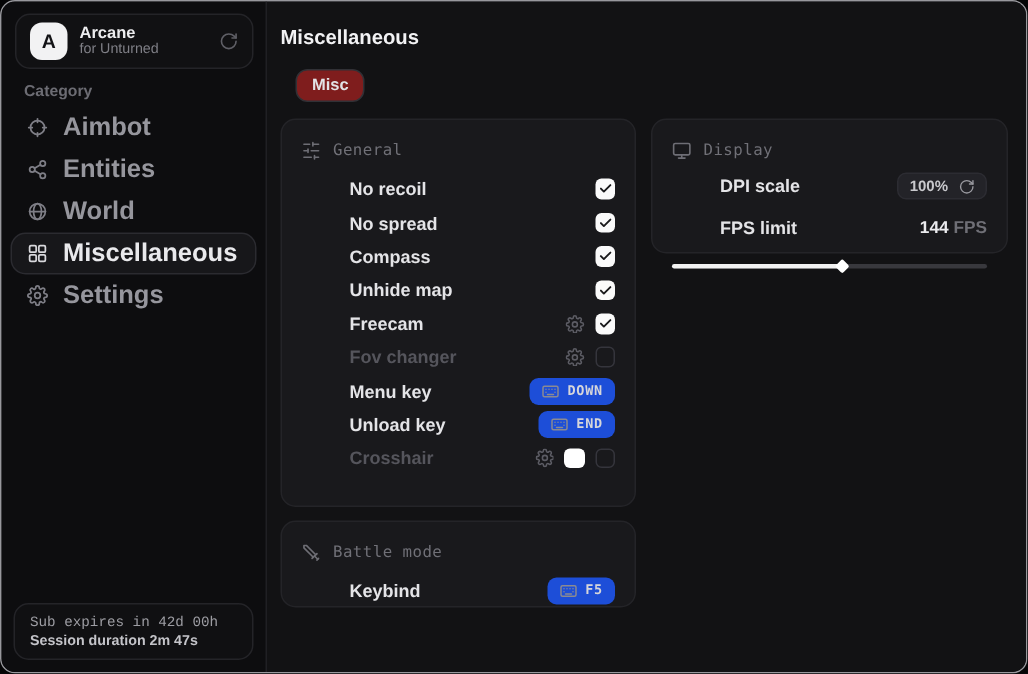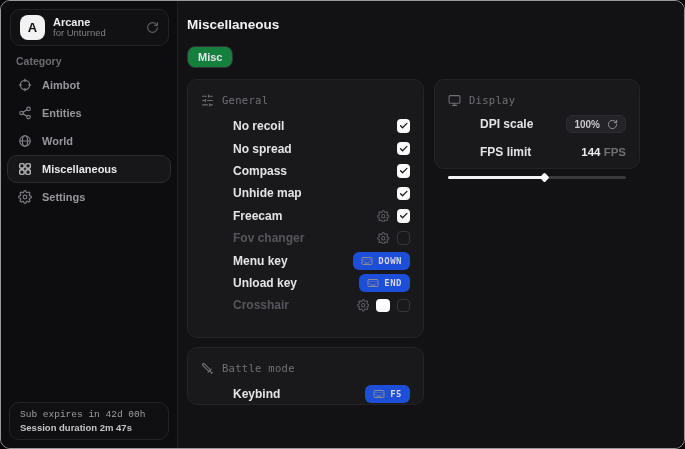--- a/index.html
+++ b/index.html
@@ -32,51 +32,51 @@
   .app-sub{ font-size:9.5px; color:#7f7f86; }
   .app-sync{ margin-left:auto; color:#5f5f66; display:flex; }
 
   .category{
     position:absolute; left:15px; top:54px;
     font-size:10.5px; color:#6c6c73; font-weight:600;
   }
   .nav{ position:absolute; left:6px; right:6px; top:70px; display:flex; flex-direction:column; }
   .nav-item{
     height:28px; display:flex; align-items:center; gap:10px; padding:0 10px;
-    border-radius:10px; color:#96969d; font-size:11px; font-weight:600;
+    border-radius:10px; color:#96969d; font-size:17px; font-weight:600;
     border:1px solid transparent; cursor:pointer;
   }
   .nav-item .nav-ico{ display:flex; color:#7e7e86; }
   .nav-item.active{ background:#17171a; border-color:#2b2b30; color:#e9e9ec; }
   .nav-item.active .nav-ico{ color:#d8d8dc; }
 
   .footer-card{
     position:absolute; left:8px; right:8px; bottom:8px; height:38px;
     border:1px solid #242428; border-radius:10px; background:#101012;
     display:flex; flex-direction:column; justify-content:center; gap:2px; padding:0 10px;
   }
   .footer-line1{ font-family:Liberation Mono, monospace; font-size:9.5px; color:#9d9da3; white-space:nowrap; }
   .footer-line2{ font-size:9.5px; font-weight:700; color:#c4c4c9; white-space:nowrap; }
 
   
   .main{ position:absolute; left:177px; top:0; right:0; bottom:0; background:#121214; }
   .page-title{ position:absolute; left:9px; top:16px; font-size:13.5px; font-weight:700; color:#f2f2f4; }
   .tab-pill{
-    position:absolute; left:9px; top:45px;
-    background:#15803d; border:1px solid #313136; border-radius:8px;
+    position:absolute; left:19px; top:45px;
+    background:#7f1d1d; border:1px solid #313136; border-radius:8px;
     padding:4px 10px; font-size:11px; font-weight:600; color:#e3e3e6; cursor:pointer;
   }
 
   .panel{
     position:absolute; background:#19191c; border:1px solid #242428;
     border-radius:10px; padding:12px 13px;
   }
   .panel-general{ left:9px; top:78px; width:237px; height:259px; }
   .panel-battle { left:9px; top:346px; width:237px; height:58px; }
-  .panel-display{ left:256px; top:78px; width:206px; height:90px; }
+  .panel-display{ left:256px; top:78px; width:238px; height:90px; }
 
   .panel-head{ display:flex; align-items:center; gap:8px; height:16px; color:#6e6e75; }
   .panel-head .panel-ico{ display:flex; color:#6e6e75; }
   .panel-title{
     font-family:"DejaVu Sans Mono", monospace; font-size:10.5px; letter-spacing:.3px; color:#707077;
   }
 
   .rows{ margin-top:7px; display:flex; flex-direction:column; }
   .row{ height:22.4px; display:flex; align-items:center; justify-content:space-between; }
   .row-label{ font-size:12px; font-weight:600; color:#e4e4e7;padding-left:32px; }

